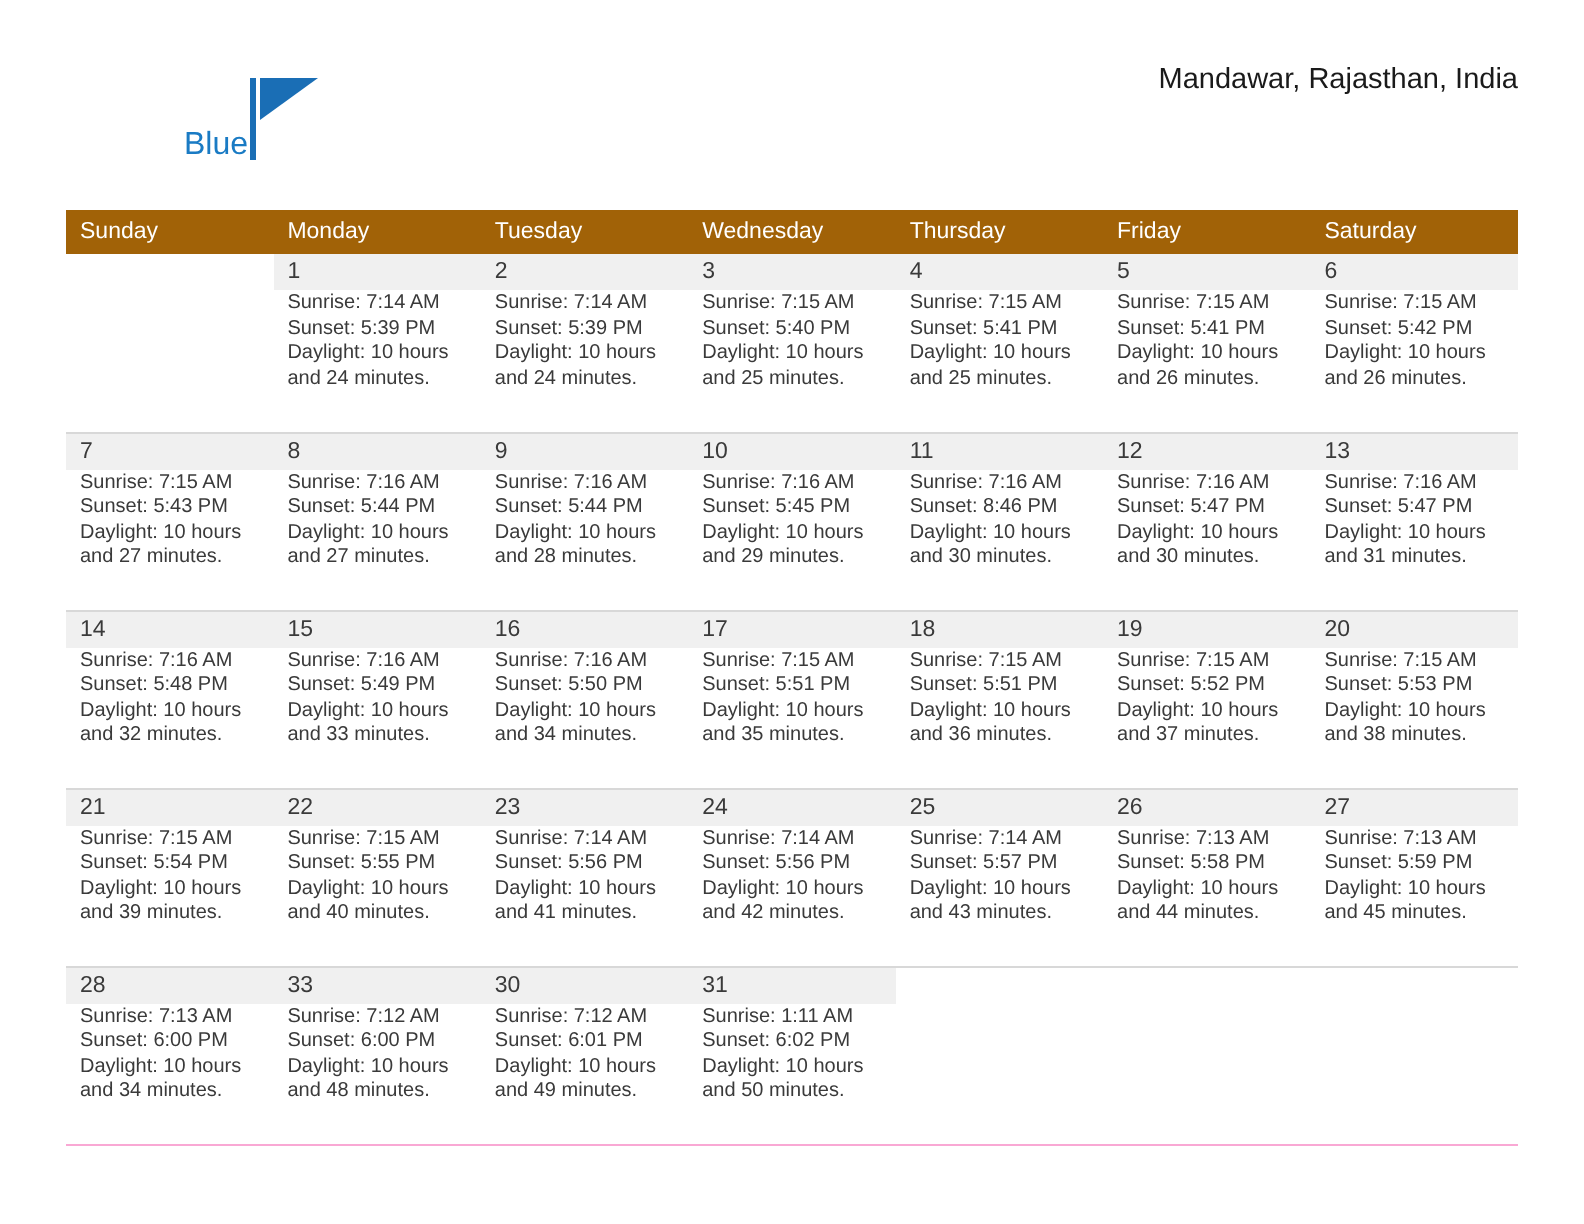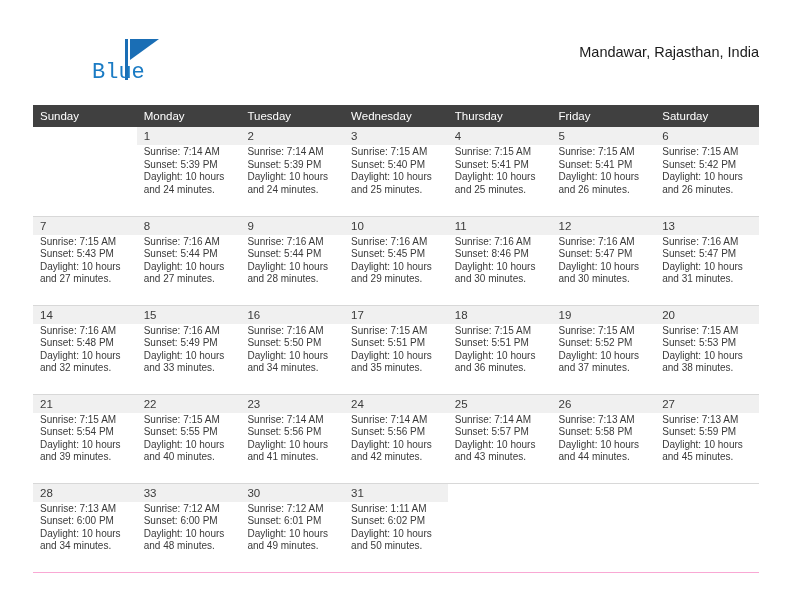--- a/index.html
+++ b/index.html
@@ -57,60 +57,59 @@
     left: 92px;
     top: 3px;
     width: 3px;
     height: 41px;
     background: #1a6eb5;
   }
   .brand-blue {
     position: absolute;
     left: 59px;
     top: 24px;
-    font-size: 22px;
+    font-size: 16px;
     color: #1a7bc4;
     line-height: 26px;
-    font-family: Liberation Mono, monospace;
   }
 
   .titles {
     position: absolute;
     right: 0;
     top: 0;
     text-align: right;
   }
   .cal-title {
     font-size: 27px;
     color: #1a1a1a;
     line-height: 34px;
     white-space: nowrap;
   }
   .cal-subtitle {
     font-size: 14.5px;
     color: #1a1a1a;
     line-height: 22px;
-    margin-top: 13px;
+    margin-top: 1px;
     white-space: nowrap;
   }
 
   
   .calendar {
     position: absolute;
     left: 33px;
     top: 105px;
     width: 726px;
   }
   table.cal {
     width: 726px;
     border-collapse: collapse;
     table-layout: fixed;
   }
   table.cal th {
-    background: #404040;
+    background: #a16207;
     color: #ffffff;
     font-size: 11.5px;
     font-weight: normal;
     text-align: left;
     padding: 5px 0 5px 7px;
     height: 21px;
     border: none;
   }
   td.daycell {
     vertical-align: top;

